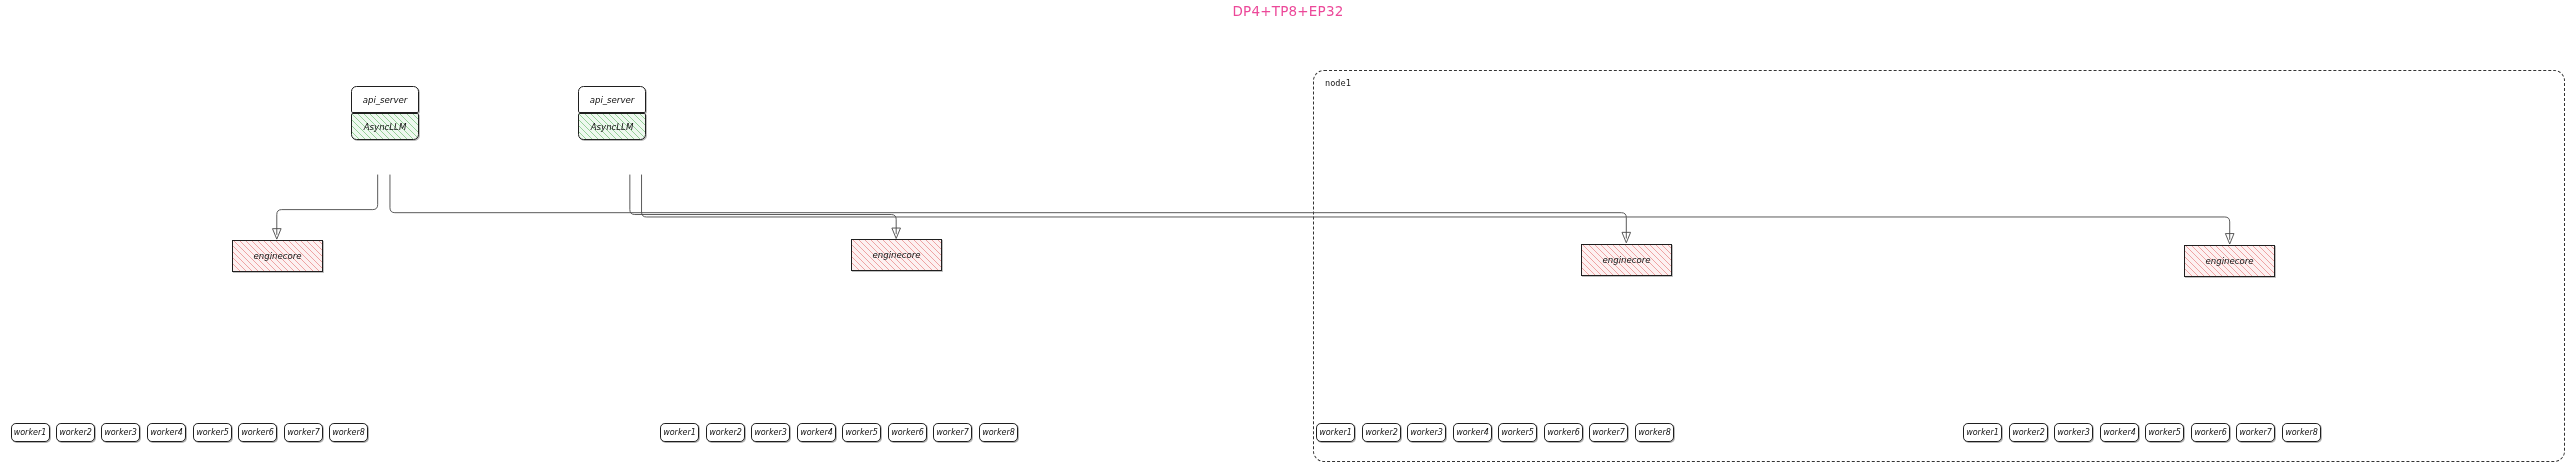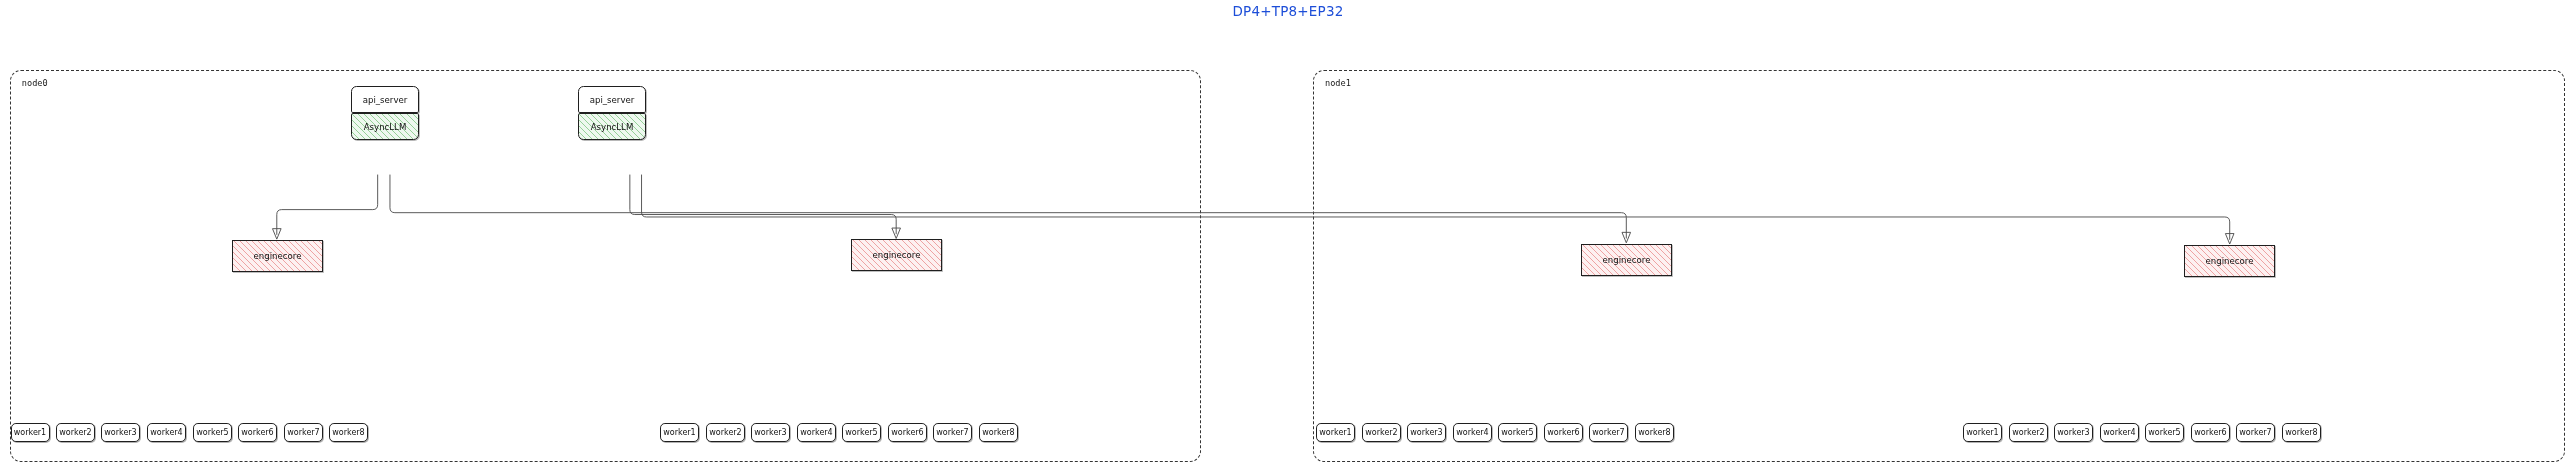--- a/index.html
+++ b/index.html
@@ -22,21 +22,21 @@
   }
 
   
   .diagram-title {
     position: absolute;
     left: 0;
     top: 0;
     width: 2576px;
     text-align: center;
     font-size: 13.5px;
-    color: #1d4ed8;
+    color: #ec4899;
     letter-spacing: 0.2px;
     line-height: 18.5px;
     top: 1.8px;
     white-space: pre;
   }
 
   
   .node-cluster {
     position: absolute;
     border: 1px dashed #333333;
@@ -61,20 +61,21 @@
     border: 1px solid #1f1f1f;
     border-radius: 5.5px;
     display: flex;
     align-items: center;
     justify-content: center;
     font-size: 8.6px;
     color: #111111;
     background: #ffffff;
     white-space: pre;
     box-shadow: 0.9px 0.9px 0 rgba(0,0,0,0.28);
+    font-style: italic;
   }
 
   .box-apiserver {
     background: #ffffff;
     border-radius: 5.5px 5.5px 1.8px 1.8px;
   }
 
   .box-asyncllm {
     border-radius: 1.8px 1.8px 5.5px 5.5px;
     background-color: #eef8ef;
@@ -126,23 +127,20 @@
     stroke-width: 1.5px;
   }
 </style>
 </head>
 <body>
 
 <div id="canvas">
 
   <div class="diagram-title">DP4+TP8+EP32</div>
 
-  <div class="node-cluster" style="left:9.8px; top:70px; width:1191px; height:392px;">
-    <div class="node-label">node0</div>
-  </div>
 
   <div class="node-cluster" style="left:1313px; top:70px; width:1252px; height:392px;">
     <div class="node-label">node1</div>
   </div>
 
   <svg id="edges" viewBox="0 0 4188 763" width="2576" height="469" preserveAspectRatio="none">
 
     <path d="M 614 284 L 614 333 Q 614 341 606 341 L 458 341 Q 450 341 450 349 L 450 382"></path>
     <polygon points="443,372 450,389 457,372"></polygon>
 

